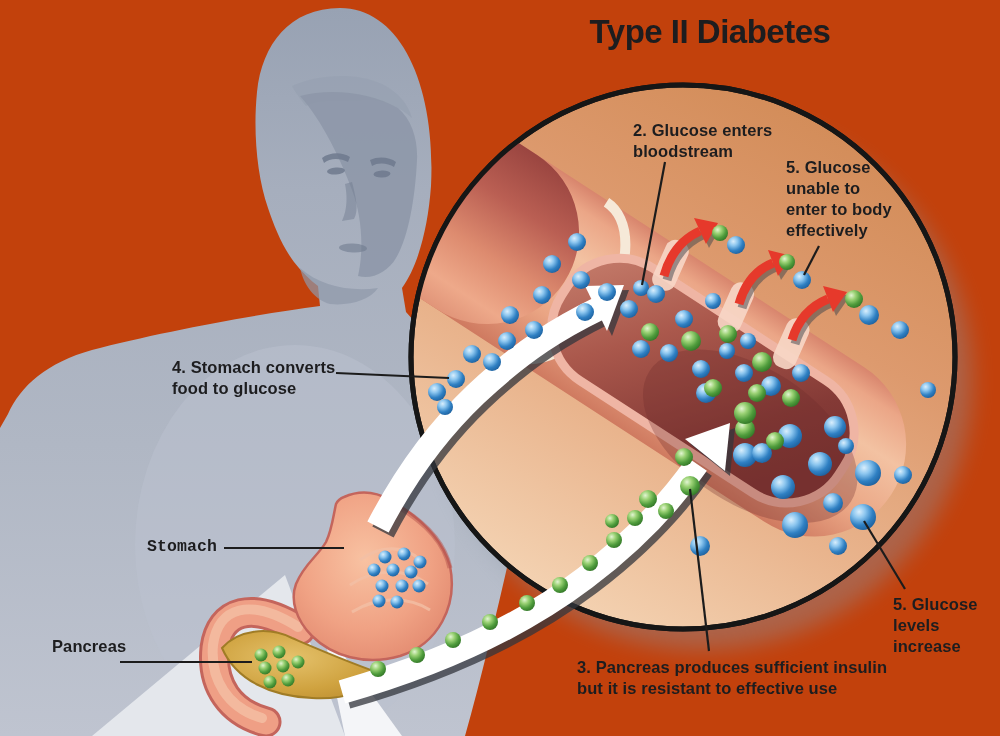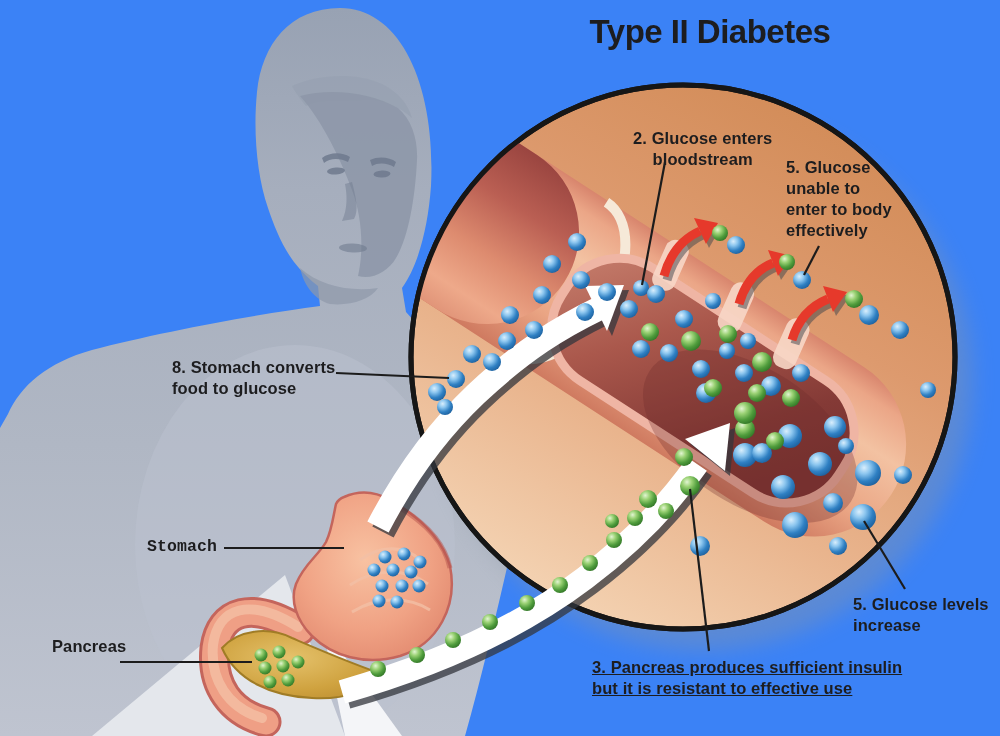--- a/index.html
+++ b/index.html
@@ -1,16 +1,16 @@
 <!DOCTYPE html>
 <html><head>
 <meta charset="utf-8">
 <style>
   html,body{margin:0;padding:0;background:#fff;}
-  .stage{position:relative;width:1000px;height:736px;overflow:hidden;background:#3b82f6;
+  .stage{position:relative;width:1000px;height:736px;overflow:hidden;background:#c2410c;
          font-family:"Liberation Sans",sans-serif;}
   .stage svg{position:absolute;left:0;top:0;}
   .label{position:absolute;font:700 16.5px/1.27 "Liberation Sans",sans-serif;
          color:#1d1d1f;white-space:pre-line;letter-spacing:.1px;}
   .title{position:absolute;left:540px;top:14px;width:340px;text-align:center;
          font:700 33px/1.1 "Liberation Sans",sans-serif;color:#1d1d1f;letter-spacing:-.5px;}
 </style>
 </head>
 <body>
 
@@ -293,28 +293,28 @@
     <line x1="665" y1="162" x2="642" y2="285"></line>
     <line x1="690" y1="489" x2="709" y2="651"></line>
     <line x1="819" y1="246" x2="804" y2="275"></line>
     <line x1="864" y1="521" x2="905" y2="589"></line>
     <line x1="224" y1="548" x2="344" y2="548"></line>
     <line x1="120" y1="662" x2="252" y2="662"></line>
   </g>
 </svg>
 
 <div class="title">Type II Diabetes</div>
-<div class="label" style="left:633px;top:128px;text-align:center;">2. Glucose enters
+<div class="label" style="left:633px;top:120px;">2. Glucose enters
 bloodstream</div>
 <div class="label" style="left:786px;top:157px;">5. Glucose
 unable to
 enter to body
 effectively</div>
-<div class="label" style="left:172px;top:357px;">8. Stomach converts
+<div class="label" style="left:172px;top:357px;">4. Stomach converts
 food to glucose</div>
 <div class="label" style="left:147px;top:537px;font-family:Liberation Mono, monospace;">Stomach</div>
 <div class="label" style="left:45px;top:636px;margin-left:7px;">Pancreas</div>
-<div class="label" style="left:592px;top:657px;text-decoration:underline;">3. Pancreas produces sufficient insulin
+<div class="label" style="left:577px;top:657px;">3. Pancreas produces sufficient insulin
 but it is resistant to effective use</div>
-<div class="label" style="left:853px;top:594px;">5. Glucose levels
+<div class="label" style="left:893px;top:594px;">5. Glucose levels
 increase</div>
 
 </div>
 
 </body></html>

